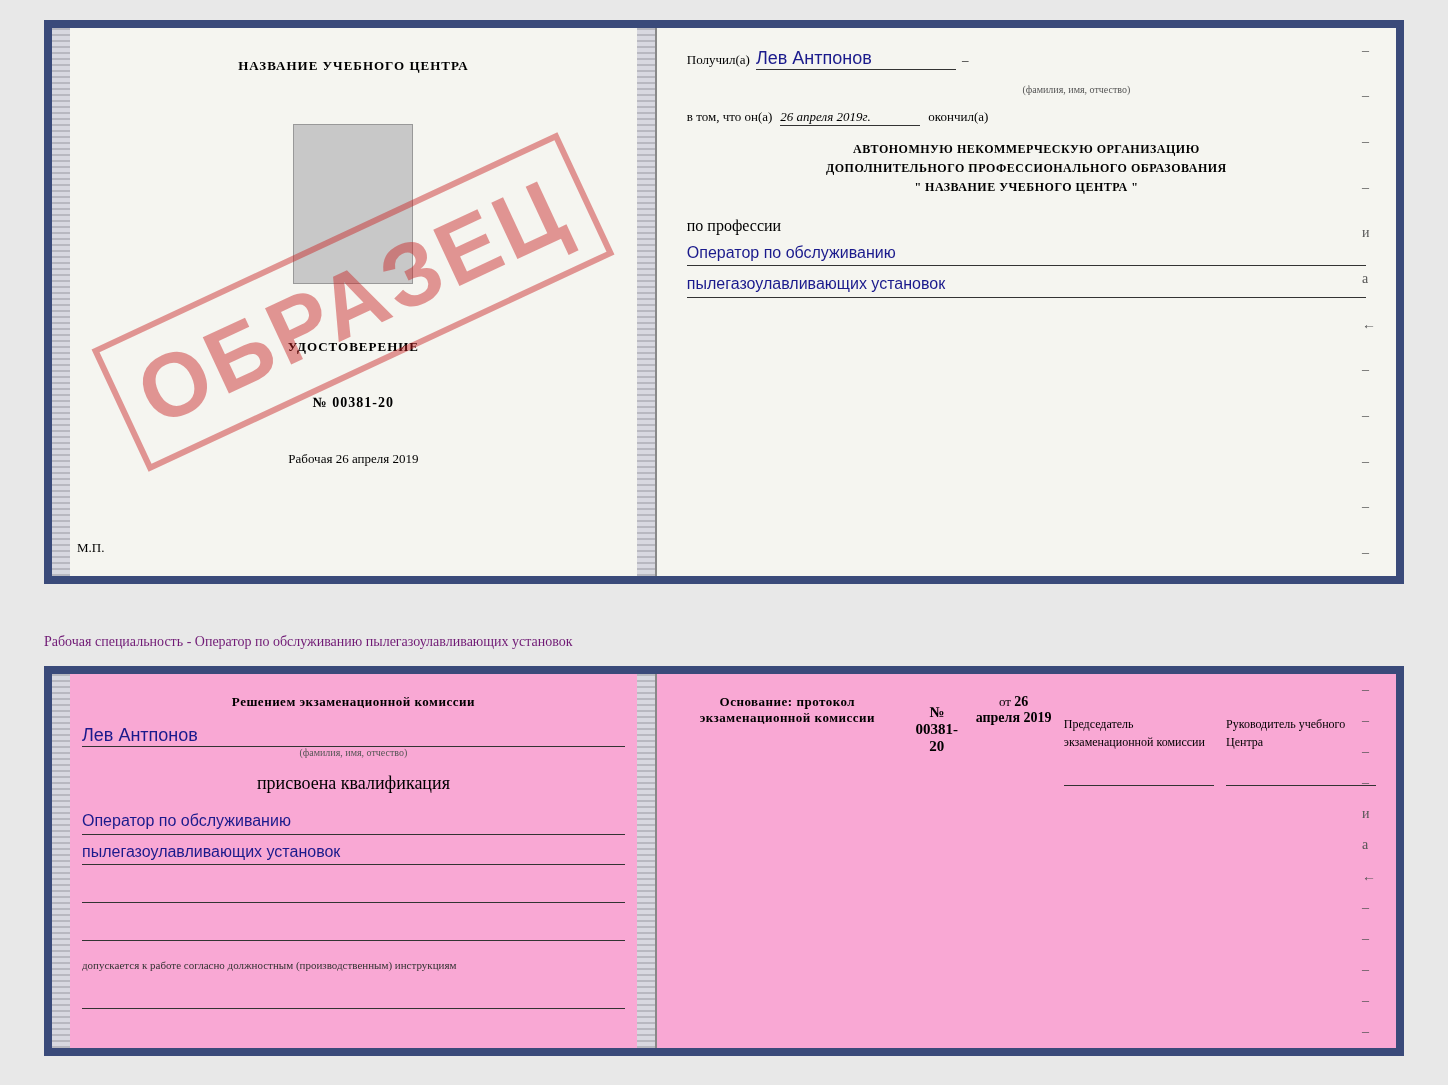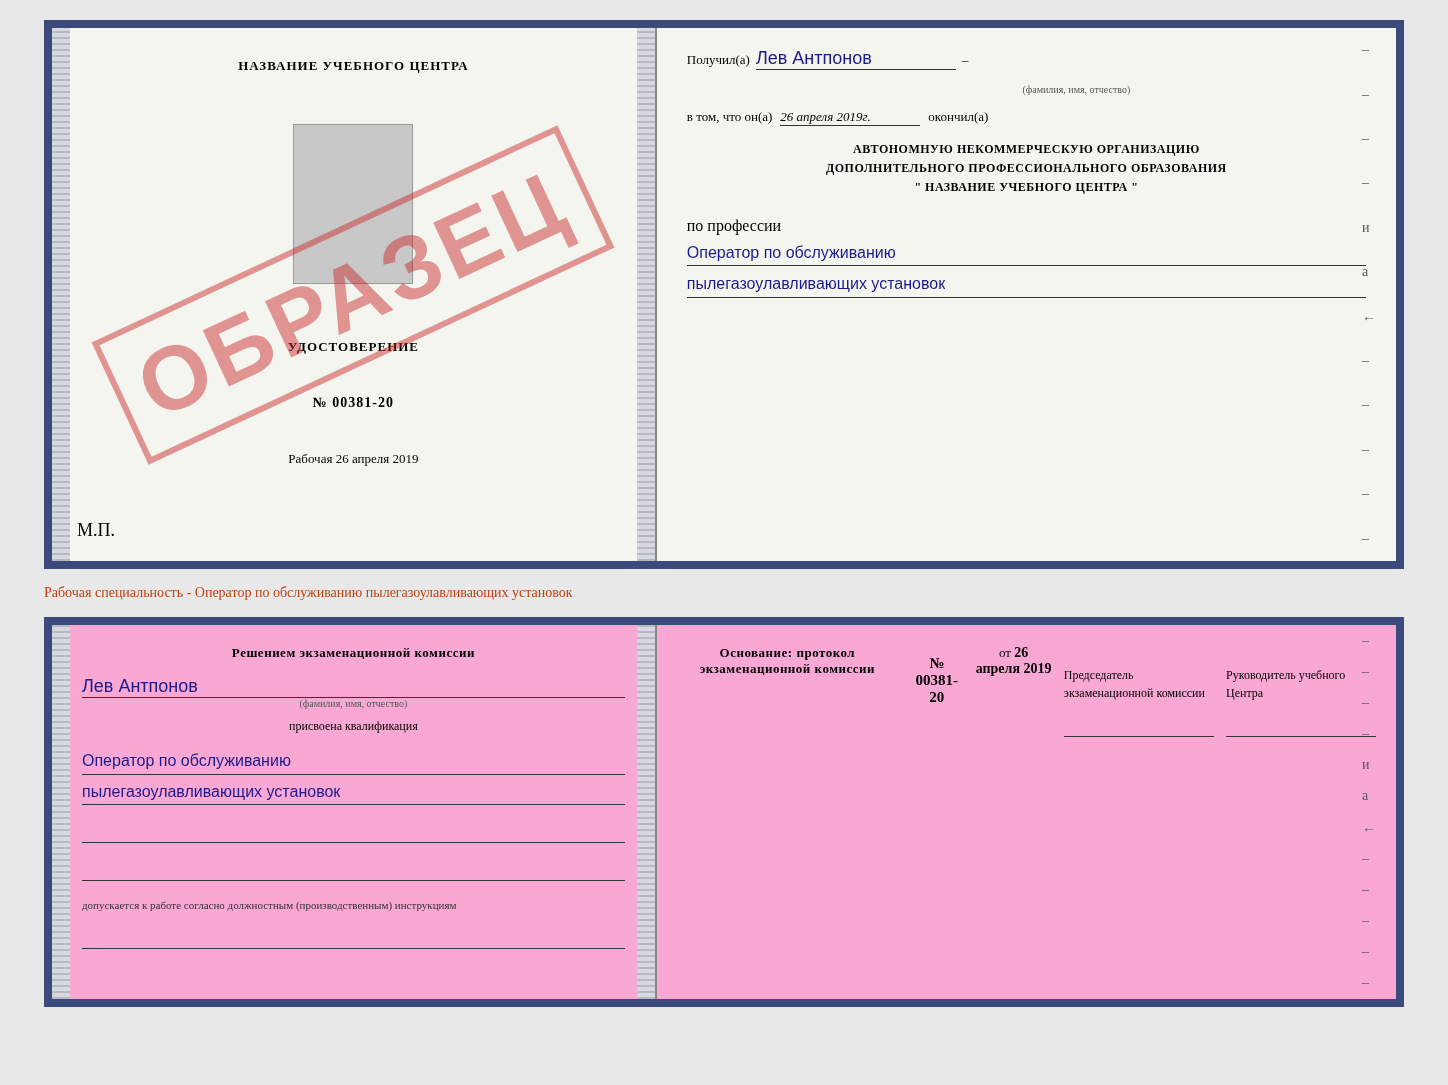--- a/index.html
+++ b/index.html
@@ -109,22 +109,22 @@
       letter-spacing: 1px;
     }
 
     .cert-issued-line {
       font-size: 13px;
       margin-top: auto;
       margin-bottom: 10px;
     }
 
     .cert-mp {
-      font-size: 18px;
-      margin-top: 3px;
+      font-size: 13px;
+      margin-top: 23px;
       align-self: flex-start;
     }
 
     
     .obrazets-watermark {
       position: absolute;
       top: 50%;
       left: 50%;
       transform: translate(-50%, -50%) rotate(-25deg);
       font-size: 90px;
@@ -209,22 +209,23 @@
       display: flex;
       flex-direction: column;
       justify-content: space-around;
       font-size: 14px;
       color: #555;
     }
 
     
     .between-label {
       font-size: 14px;
-      color: #c2410c;
+      color: #701a75;
       padding: 4px 0;
+      margin-top: 34px;
     }
 
     
     .certificate-bottom {
       display: flex;
       width: 100%;
       border: 8px solid #3a4a7a;
       background: #f9a8d4;
       position: relative;
       min-height: 390px;
@@ -259,22 +260,23 @@
     .decision-name {
       font-family: 'Comic Sans MS', cursive, sans-serif;
       font-size: 18px;
       color: #1a1a8c;
       border-bottom: 1px solid #333;
       display: block;
       margin-top: 5px;
     }
 
     .qualification-label {
-      font-size: 12px;
-      text-align: center;
+      font-size: 18px;
+      text-align: center;
+      margin-top: 5px;
     }
 
     .qualification-value {
       font-family: 'Comic Sans MS', cursive, sans-serif;
       font-size: 16px;
       color: #1a1a8c;
       border-bottom: 1px solid #333;
       display: block;
       margin-top: 4px;
       line-height: 1.6;

